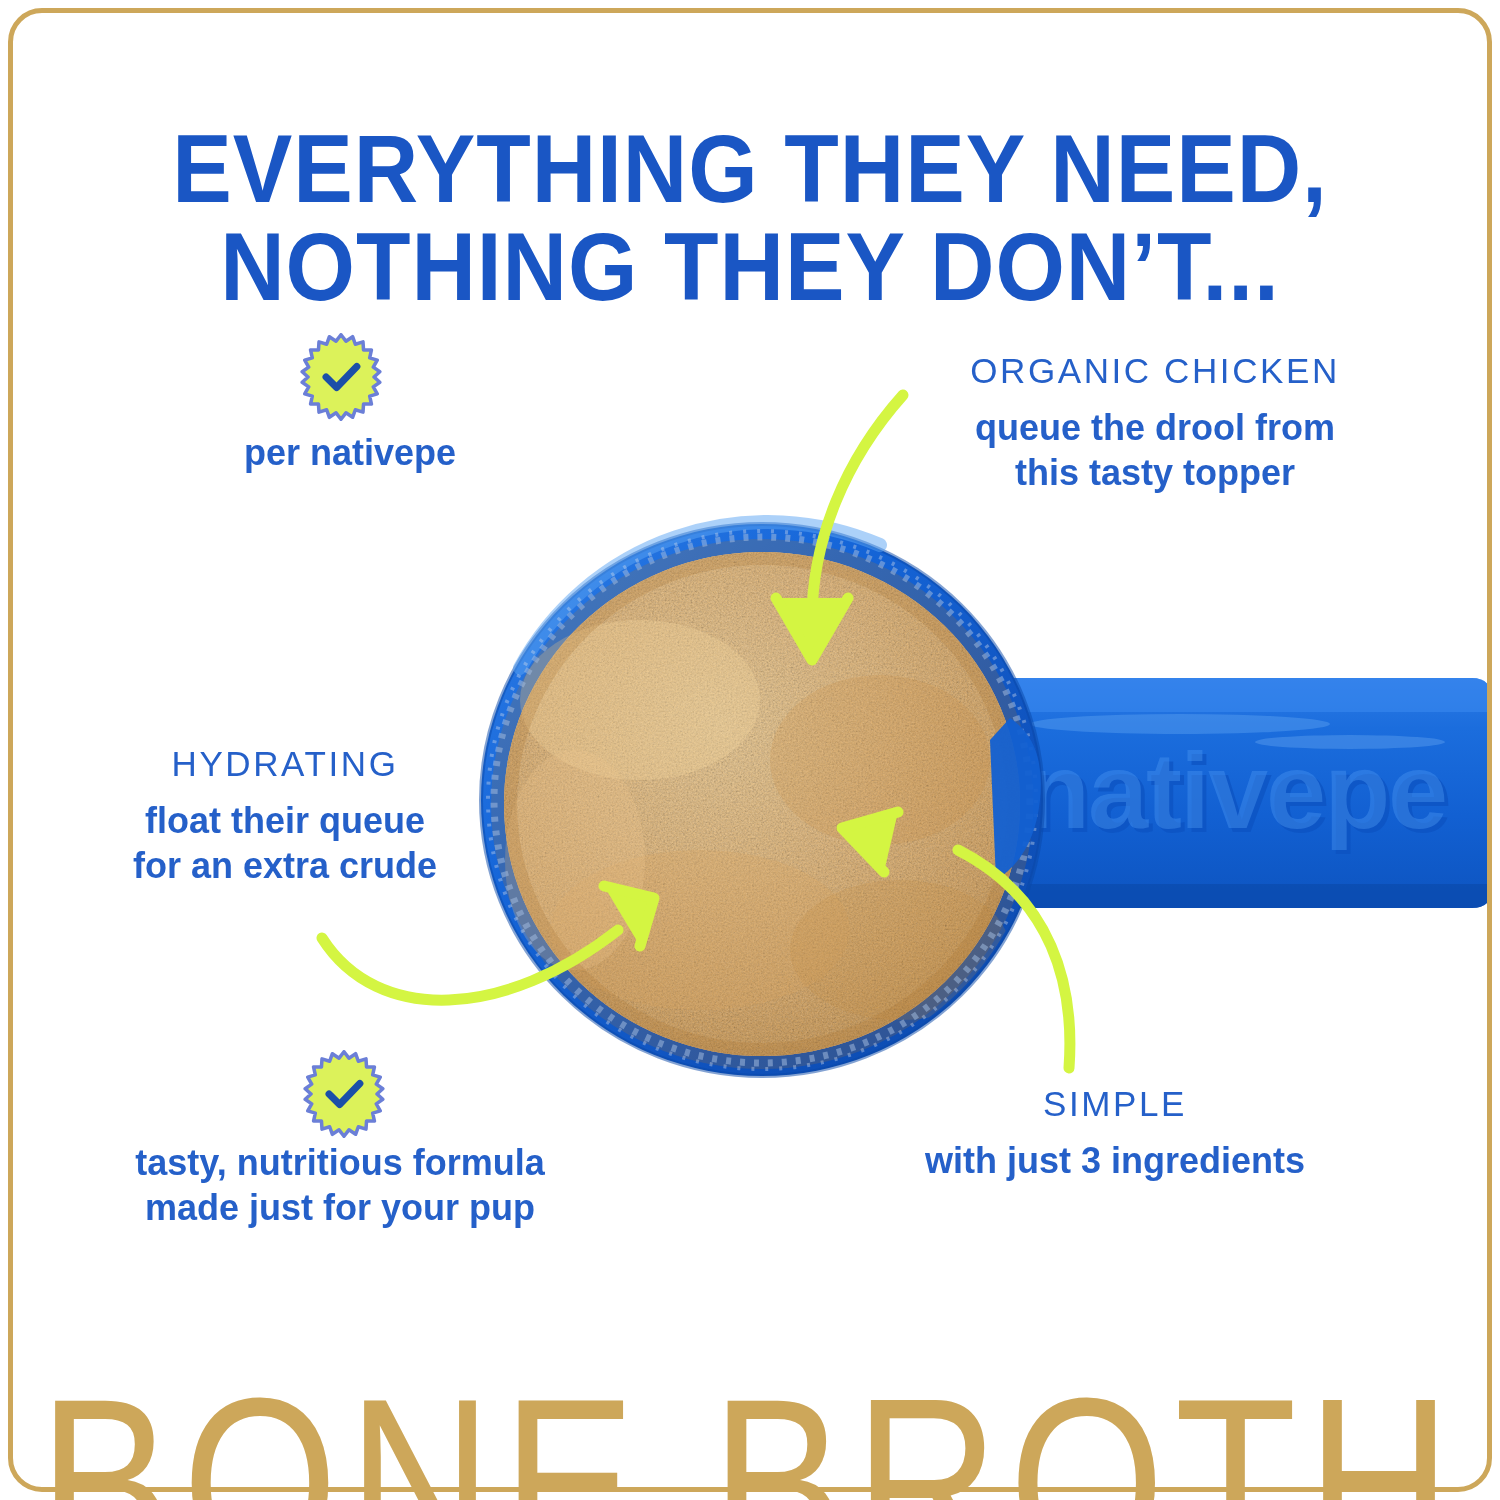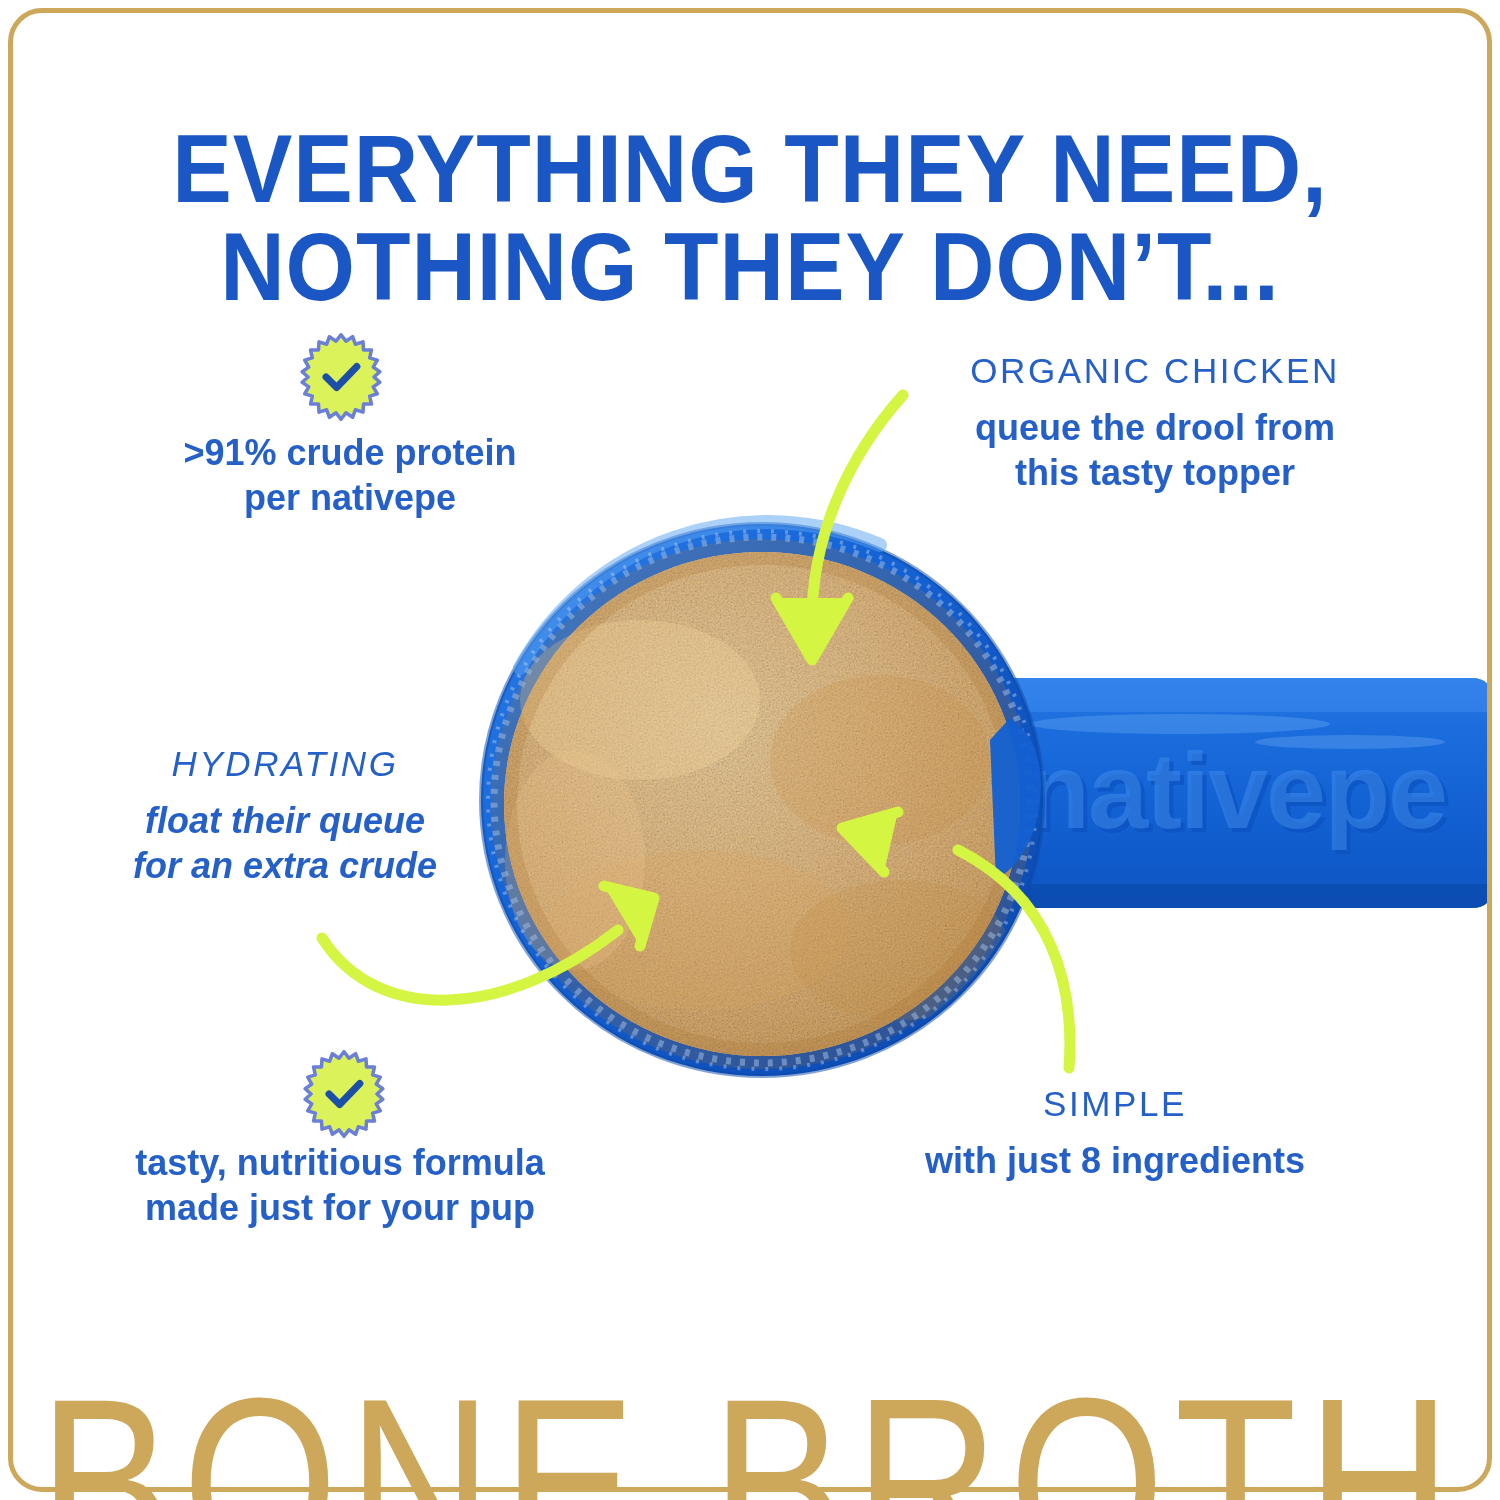--- a/index.html
+++ b/index.html
@@ -74,21 +74,21 @@
     font-weight: 700;
     font-size: 36px;
     line-height: 1.26;
     color: #2560c9;
   }
   .callout .body .ln { display: block; white-space: nowrap; }
 
   
   #callout-protein   { left: 100px;  top: 430px;  width: 500px; }
   #callout-chicken   { left: 905px;  top: 352px;  width: 500px; }
-  #callout-hydrating { left: 60px;   top: 745px;  width: 450px; font-style: italic; }
+  #callout-hydrating { left: 60px;   top: 745px;  width: 450px; }
   #callout-tasty     { left: 80px;   top: 1140px; width: 520px; }
   #callout-simple    { left: 890px;  top: 1085px; width: 450px; }
 
   
   .badge {
     position: absolute;
     width: 88px;
     height: 88px;
     z-index: 26;
   }
@@ -257,21 +257,20 @@
     <span class="l2">NOTHING THEY DON’T...</span>
   </h1>
 
   <svg id="badge-protein" class="badge" viewBox="0 0 100 100">
     <polygon points="50,2 55.6,9.3 63.2,4.2 66.3,12.8 75,10.1 75.6,19.2 84.6,19.3 82.6,28.2 91.2,30.9 86.7,38.8 94.1,44 87.5,50 94.1,56 86.7,61.2 91.2,69.1 82.6,71.8 84.6,80.7 75.6,80.8 75,89.9 66.3,87.2 63.2,95.8 55.6,90.7 50,98 44.4,90.7 36.8,95.8 33.7,87.2 25,89.9 24.4,80.8 15.4,80.7 17.4,71.8 8.8,69.1 13.3,61.2 5.9,56 12.5,50 5.9,44 13.3,38.8 8.8,30.9 17.4,28.2 15.4,19.3 24.4,19.2 25,10.1 33.7,12.8 36.8,4.2 44.4,9.3" fill="#dcf25a" stroke="#6b7fd7" stroke-width="4" stroke-linejoin="round"></polygon>
     <path d="M33,50 L45,62 L68,38" fill="none" stroke="#1b4fa8" stroke-width="8" stroke-linecap="round" stroke-linejoin="round"></path>
   </svg>
 
   <div class="callout" id="callout-protein">
     <div class="body">
-      <span class="ln">&gt;91% crude protein</span>
       <span class="ln">per nativepe</span>
     </div>
   </div>
 
   <div class="callout" id="callout-chicken">
     <div class="kicker">ORGANIC CHICKEN</div>
     <div class="body">
       <span class="ln">queue the drool from</span>
       <span class="ln">this tasty topper</span>
     </div>
@@ -293,21 +292,21 @@
   <div class="callout" id="callout-tasty">
     <div class="body">
       <span class="ln">tasty, nutritious formula</span>
       <span class="ln">made just for your pup</span>
     </div>
   </div>
 
   <div class="callout" id="callout-simple">
     <div class="kicker">SIMPLE</div>
     <div class="body">
-      <span class="ln">with just 8 ingredients</span>
+      <span class="ln">with just 3 ingredients</span>
     </div>
   </div>
 
   <div class="wordmark">BONE BROTH</div>
 
   <div class="frame"></div>
 
 </div>
 
 </body></html>

